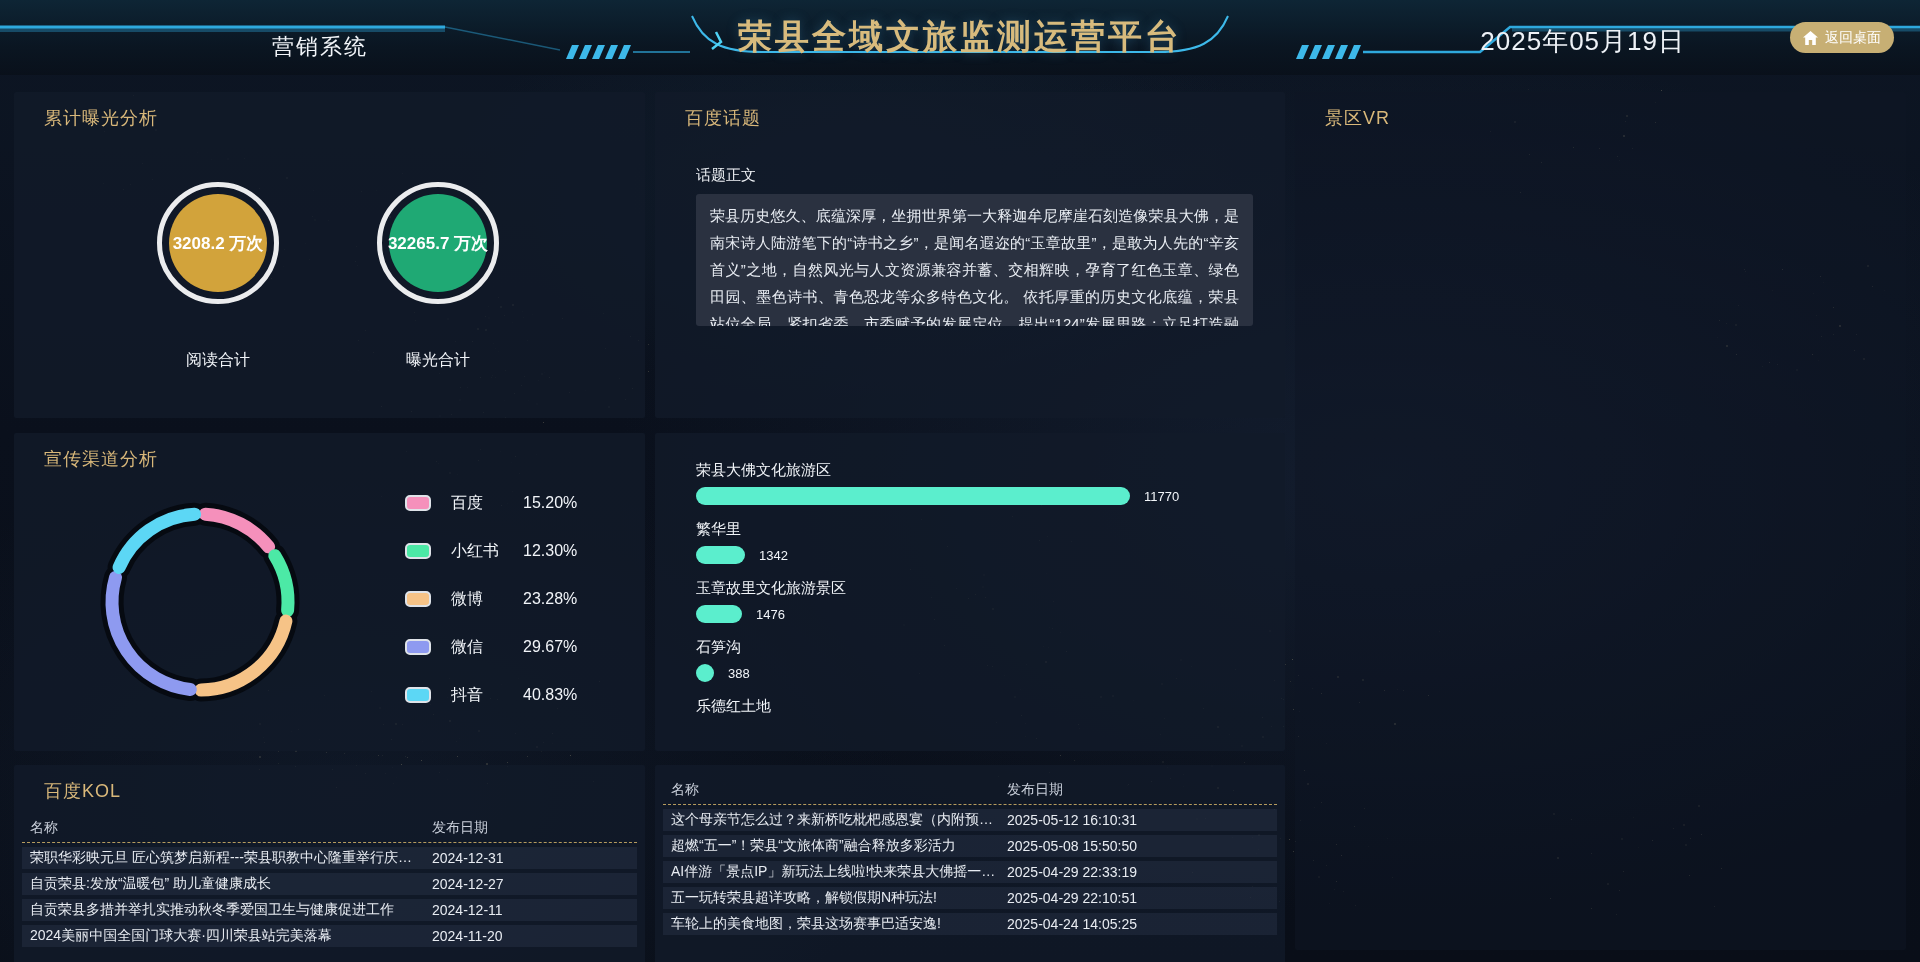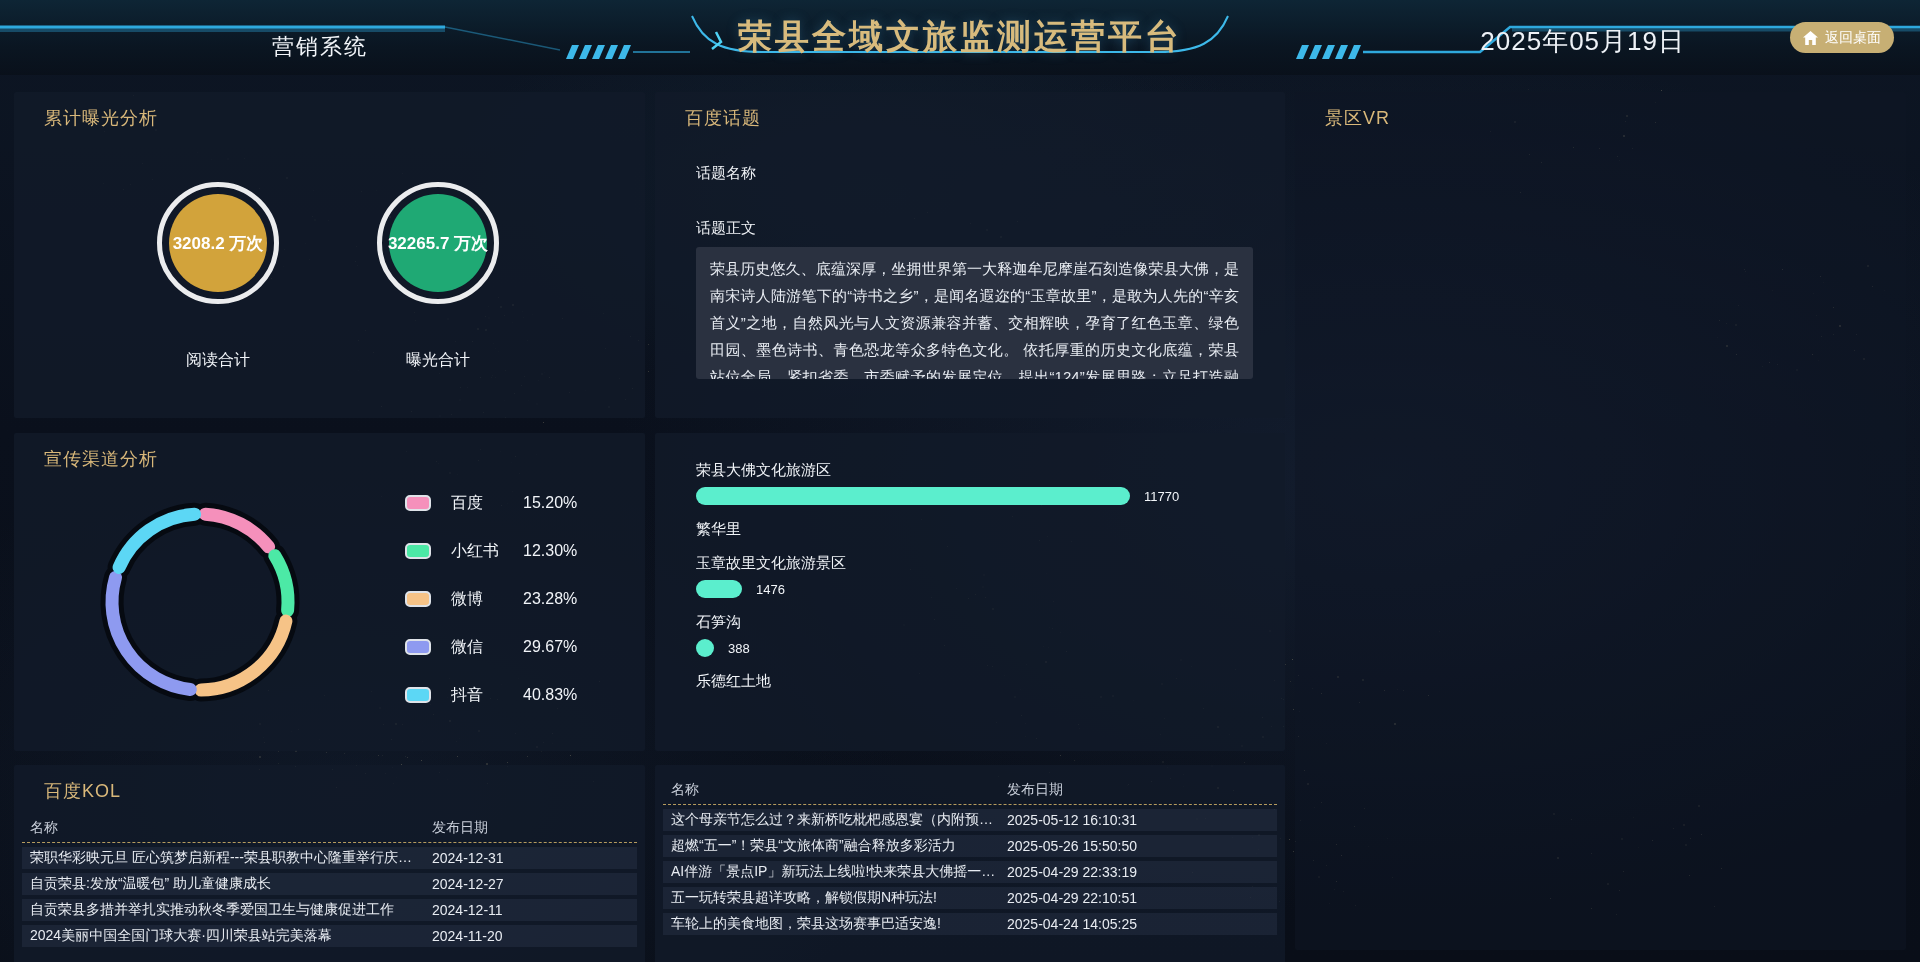--- a/index.html
+++ b/index.html
@@ -593,21 +593,20 @@
   <div class="stat" style="left:344px;">
     <div class="ring">
       <div class="fill" style="background: rgb(31, 169, 116);">32265.7 万次</div>
     </div>
     <div class="stat-label">曝光合计</div>
   </div>
 </div>
 
 <div class="panel" id="p-topic">
   <div class="panel-title">百度话题</div>
-  <div class="field-label">话题名称</div>
   <div class="field-label second">话题正文</div>
   <div class="topic-body">荣县历史悠久、底蕴深厚，坐拥世界第一大释迦牟尼摩崖石刻造像荣县大佛，是南宋诗人陆游笔下的“诗书之乡”，是闻名遐迩的“玉章故里”，是敢为人先的“辛亥首义”之地，自然风光与人文资源兼容并蓄、交相辉映，孕育了红色玉章、绿色田园、墨色诗书、青色恐龙等众多特色文化。 依托厚重的历史文化底蕴，荣县站位全局，紧扣省委、市委赋予的发展定位，提出“124”发展思路：立足打造融入成都都市圈的桥头堡和先行区，坚定不移实施“农业稳县、工业兴县”两大战略，加快建设融入成都联结川南的新</div>
 </div>
 
 <div class="panel" id="p-vr">
   <div class="panel-title">景区VR</div>
 </div>
 
 <div class="panel" id="p-channel">
   <div class="panel-title">宣传渠道分析</div>
@@ -656,20 +655,24 @@
   <div class="bar-list">
       <div class="bar-item">
         <div class="bar-name">荣县大佛文化旅游区</div>
         <div class="bar-row">
           <div class="bar-fill" style="width:434px;background:#5beecd"></div>
           <span class="bar-value">11770</span>
         </div>
       </div>
       <div class="bar-item">
         <div class="bar-name">繁华里</div>
+        <div class="bar-row">
+          <div class="bar-fill" style="width:49px;background:#5beecd"></div>
+          <span class="bar-value">1342</span>
+        </div>
       </div>
       <div class="bar-item">
         <div class="bar-name">玉章故里文化旅游景区</div>
         <div class="bar-row">
           <div class="bar-fill" style="width:46px;background:#5beecd"></div>
           <span class="bar-value">1476</span>
         </div>
       </div>
       <div class="bar-item">
         <div class="bar-name">石笋沟</div>
@@ -718,21 +721,21 @@
       <span>名称</span>
       <span>发布日期</span>
     </div>
     <div>
         <div class="t-row cols-events">
        <span class="t-name">这个母亲节怎么过？来新桥吃枇杷感恩宴（内附预定二维码）</span>
        <span class="t-date">2025-05-12 16:10:31</span>
      </div>
         <div class="t-row cols-events">
        <span class="t-name">超燃“五一”！荣县“文旅体商”融合释放多彩活力</span>
-       <span class="t-date">2025-05-26 15:50:50</span>
+       <span class="t-date">2025-05-08 15:50:50</span>
      </div>
         <div class="t-row cols-events">
        <span class="t-name">AI伴游「景点IP」新玩法上线啦!快来荣县大佛摇一摇解锁隐藏活动，...</span>
        <span class="t-date">2025-04-29 22:33:19</span>
      </div>
         <div class="t-row cols-events">
        <span class="t-name">五一玩转荣县超详攻略，解锁假期N种玩法!</span>
        <span class="t-date">2025-04-29 22:10:51</span>
      </div>
         <div class="t-row cols-events">

